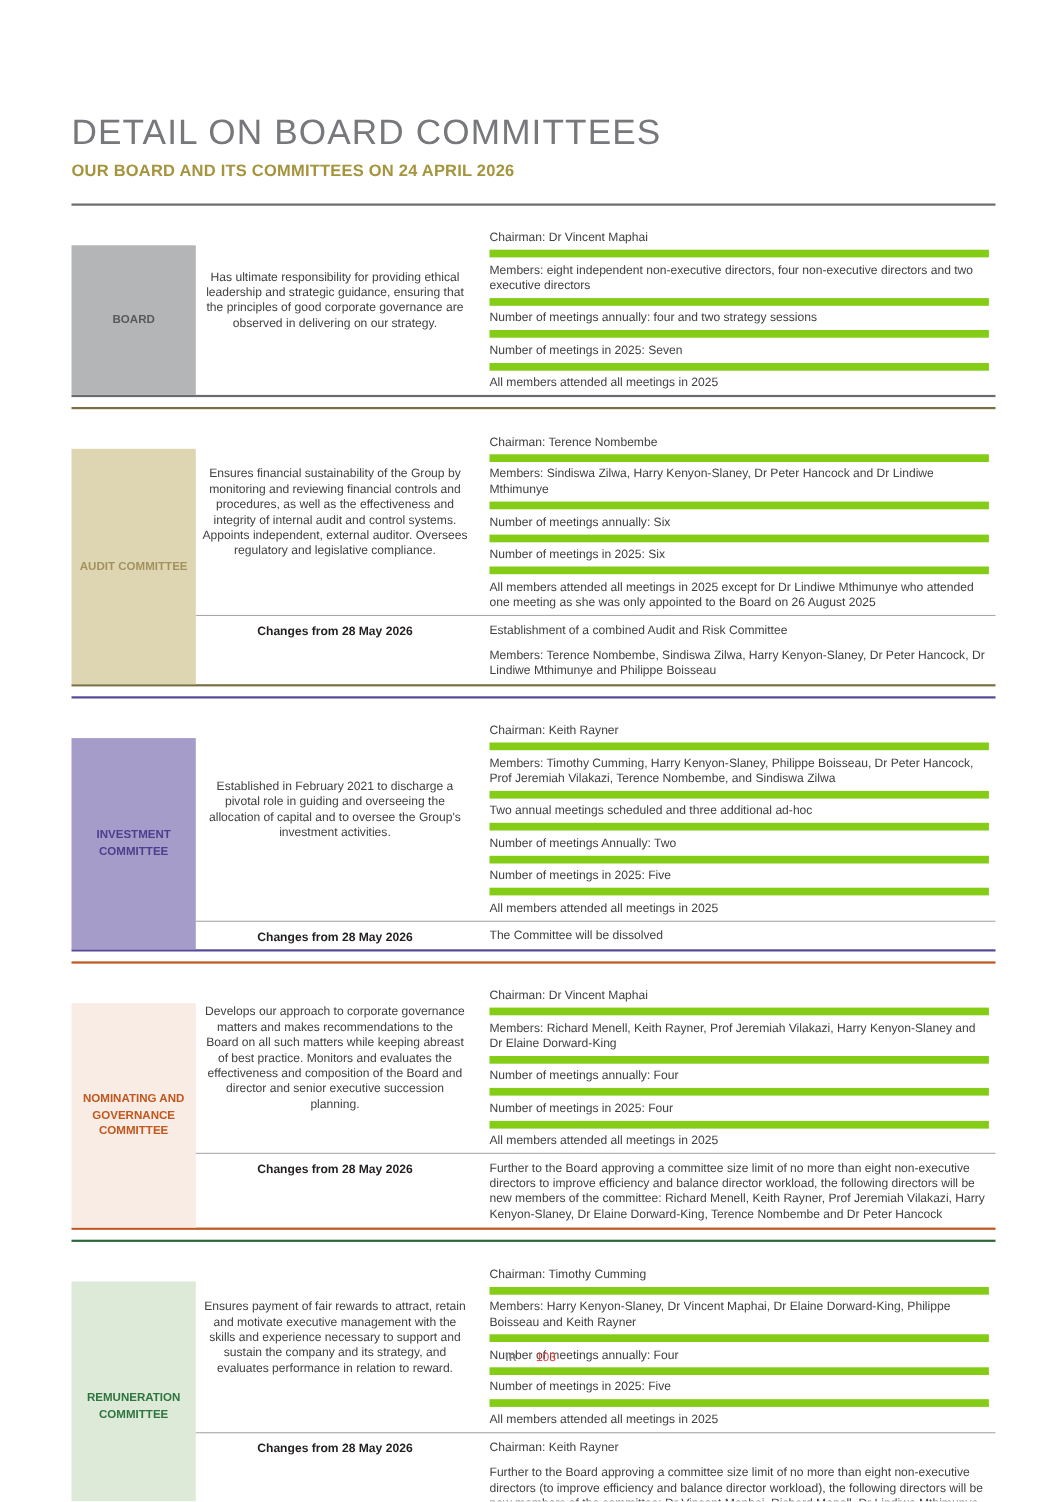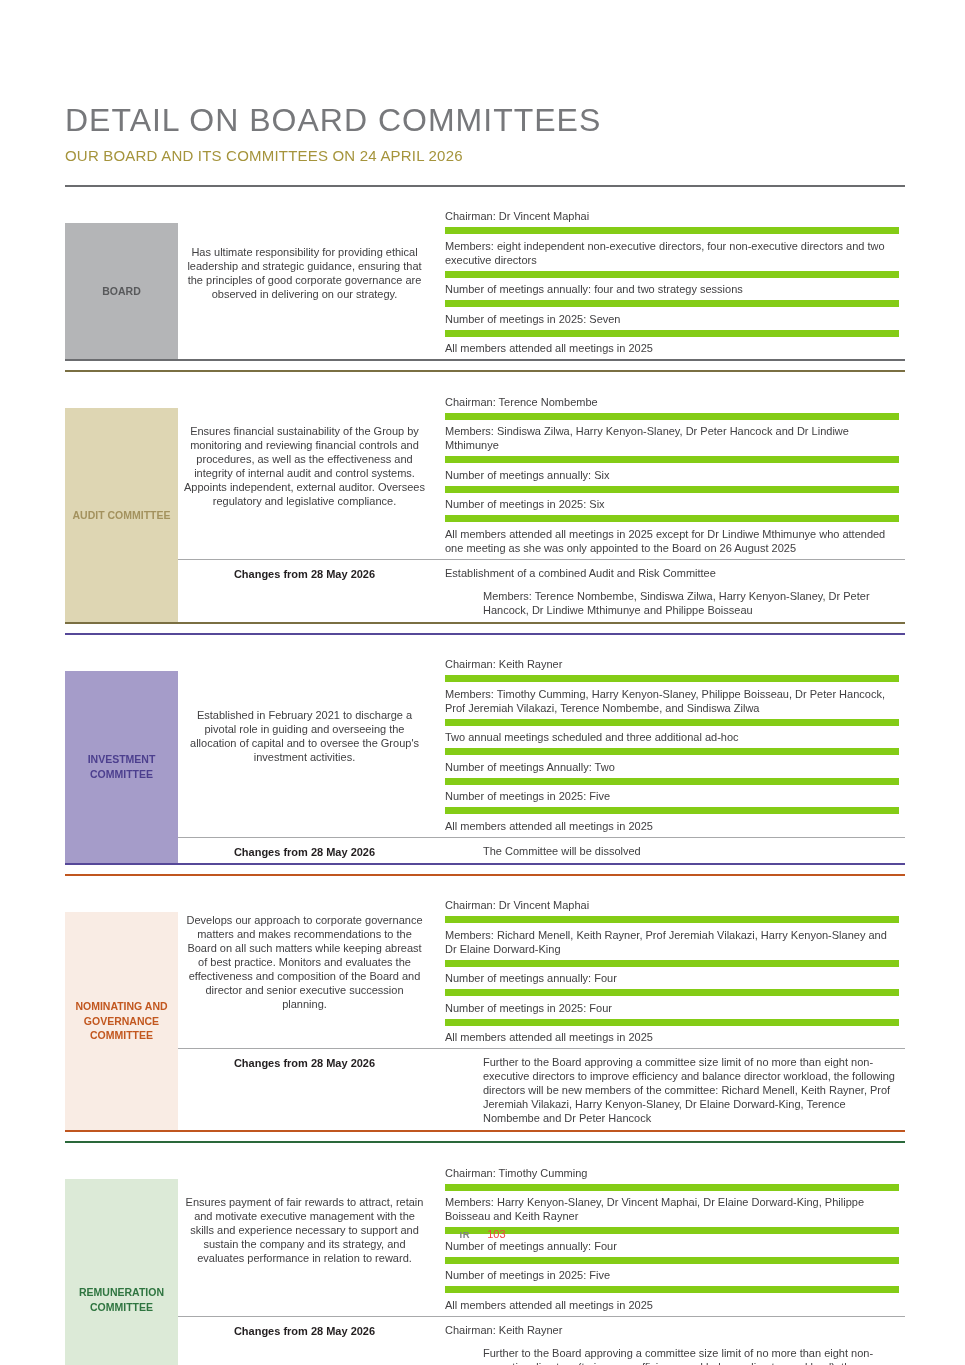--- a/index.html
+++ b/index.html
@@ -2,39 +2,39 @@
 <html><head>
 <meta charset="utf-8">
 <style>
   * { margin:0; padding:0; box-sizing:border-box; }
   html,body { background:#ffffff; }
   body { font-family:"Liberation Sans","DejaVu Sans",sans-serif; color:#414042; }
   .page { position:relative; width:965px; height:1365px; background:#fff; margin:0 auto; overflow:hidden; }
   .content-wrap { position:absolute; left:65px; top:102px; width:840px; }
 
   .title { font-size:32px; font-weight:300; color:#77787b; letter-spacing:1px; line-height:1.15; }
-  .subtitle { margin-top:8px; font-size:15px; font-weight:normal; color:#a5943c; letter-spacing:0.2px; }
+  .subtitle { margin-top:8px; font-size:15px; font-weight:bold; color:#a5943c; letter-spacing:0.2px; }
 
   .table { margin-top:21px; }
   .committee { display:flex; border-top:2px solid #666; border-bottom:2px solid #666; margin-bottom:9px; background:#fff; }
   .label-cell { flex:0 0 113px; width:113px; display:flex; align-items:center; justify-content:center;
                 text-align:center; font-size:10.5px; font-weight:bold; line-height:1.4; padding:4px 5px;margin-top:36px; }
   .content { flex:1 1 auto; display:flex; flex-direction:column; min-width:0; }
 
   .main-row { display:flex; align-items:center; }
   .desc-col { flex:0 0 262px; width:262px; padding:8px 14px 8px 5px; font-size:11px; line-height:14px;text-align:center; }
   .details-col { flex:1 1 auto; min-width:0; padding:0 6px 0 5px;margin-top:18px; }
   .detail-row { padding:4.5px 0 4px; font-size:11px; line-height:14px; border-top:7px solid #84cc16; }
   .detail-row:first-child { border-top:none; }
 
   .changes-row { display:flex; border-top:1px solid #a8a9ab; }
   .changes-row .desc-col { padding-top:7px; padding-bottom:4px; font-weight:bold; color:#231f20; font-size:11px; }
   .changes-details { flex:1 1 auto; min-width:0; padding:6px 6px 0 5px; }
   .change-para { font-size:11px; line-height:14px; margin-bottom:9px; }
-  .change-para:last-child { margin-bottom:5px;margin-left:38px; }
+  .change-para:last-child { margin-bottom:5px; }
 
   .footer { position:absolute; left:0; width:100%; top:1228px; display:flex; justify-content:center; align-items:baseline; gap:17px; }
   .footer-ir { font-size:9.5px; font-weight:bold; color:#808285; letter-spacing:0.6px; }
   .footer-page { font-size:11px; font-weight:400; color:#ef4444; }
 </style>
 </head>
 <body>
 
 <div class="page">
   <div class="content-wrap">

